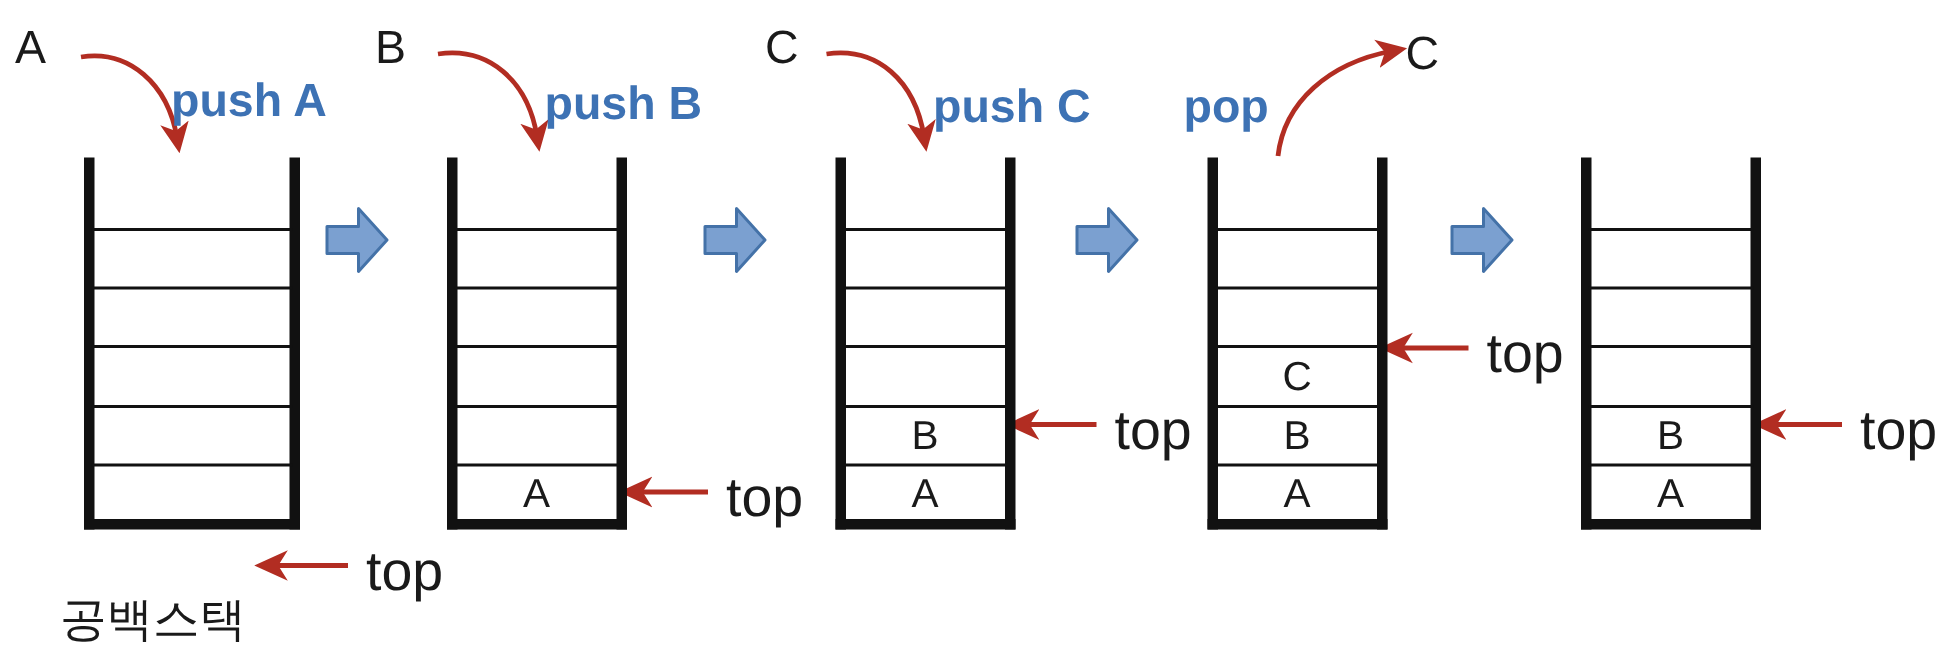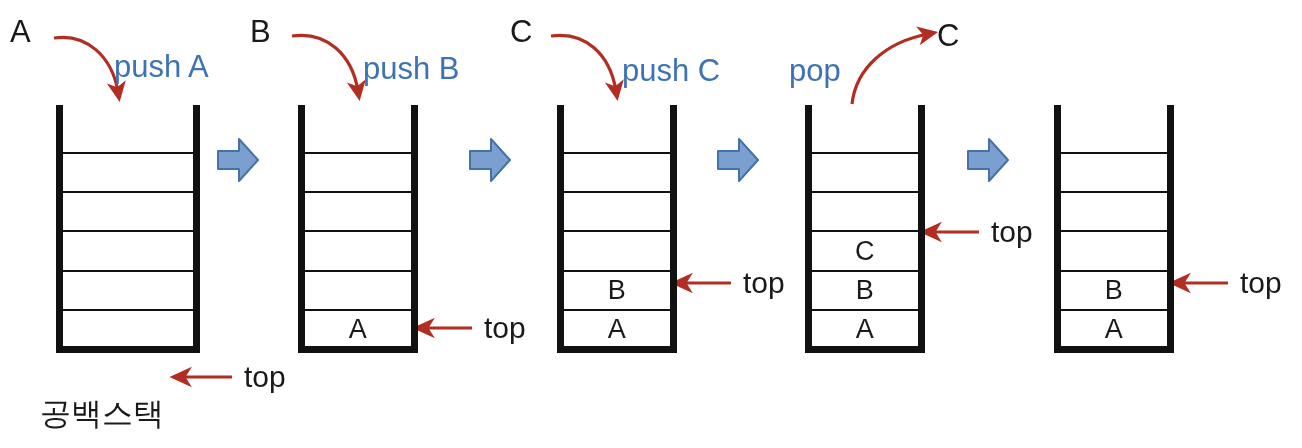--- a/index.html
+++ b/index.html
@@ -69,29 +69,29 @@
     font-family: "Liberation Sans", sans-serif;
     font-size: 31px;
     color: #1a1a1a;
     line-height: 1;
     white-space: nowrap;
   }
   .op-label {
     position: absolute;
     font-family: "Liberation Sans", sans-serif;
     font-size: 31px;
-    font-weight: normal;
+    font-weight: bold;
     color: #3d72b4;
     line-height: 1;
     white-space: nowrap;
   }
   .top-label {
     position: absolute;
     font-family: "Liberation Sans", sans-serif;
-    font-size: 30px;
+    font-size: 37px;
     color: #1a1a1a;
     line-height: 1;
     white-space: nowrap;
   }
   .korean-label {
     position: absolute;
     font-family: "DejaVu Sans", sans-serif;
     font-size: 31px;
     color: #1a1a1a;
     line-height: 1;

